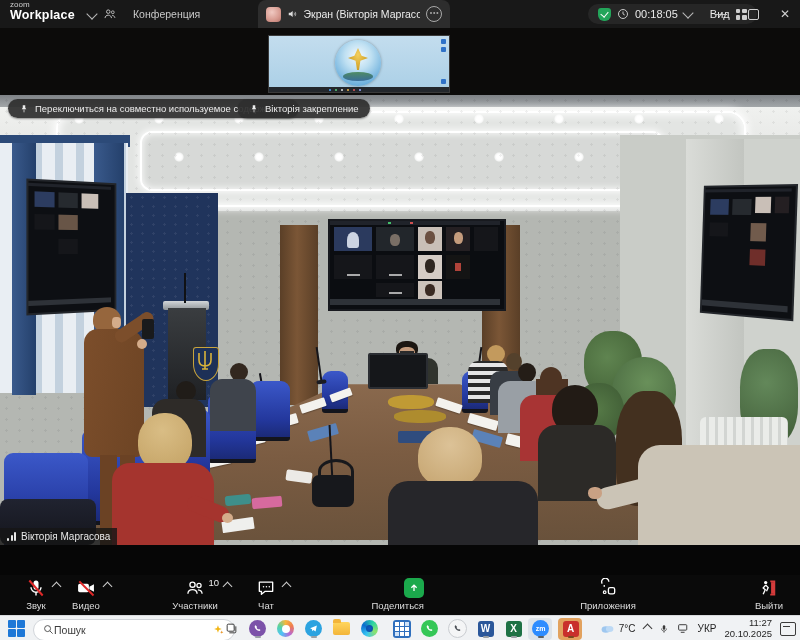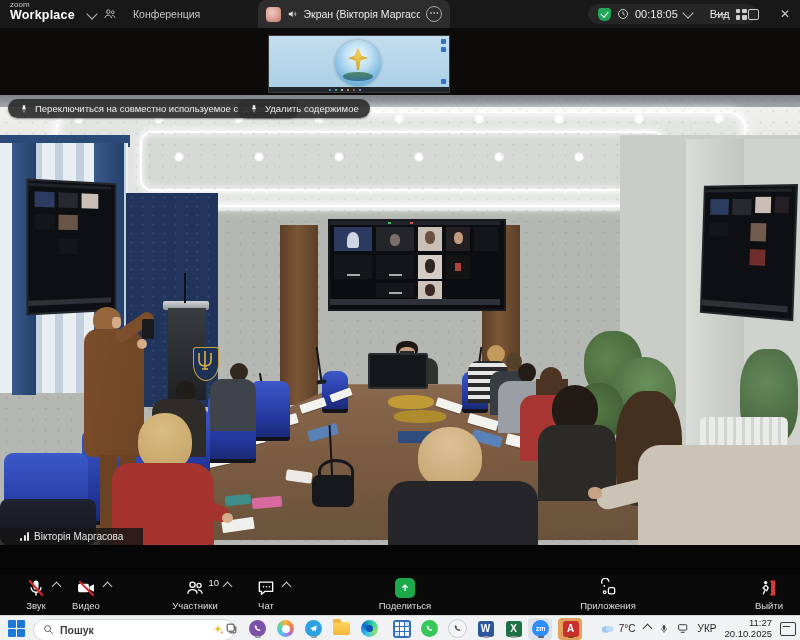--- a/index.html
+++ b/index.html
@@ -51,40 +51,40 @@
   .chair{background:linear-gradient(#3b58c9,#23379c 70%,#1b2a77);border-radius:9px 9px 3px 3px;border-bottom:4px solid #14151c;}
   .paper{background:#f3f2ee;border-radius:1px;box-shadow:0 1px 1px rgba(0,0,0,.25);}
   .mic{width:2px;background:#15151a;}
   .mic::after{content:"";position:absolute;left:-4px;bottom:-3px;width:10px;height:4px;background:#1b1c22;border-radius:2px;}
   .dot{border-radius:50%;background:radial-gradient(circle,#ffffff 0 35%,rgba(255,255,255,.75) 55%,rgba(255,255,255,0) 75%);}
   .tile-dash{position:absolute;left:50%;bottom:3px;width:13px;height:2px;margin-left:-6px;background:#cfcfcf;opacity:.8;}
   
   .pill{height:19px;background:rgba(46,46,46,.93);border-radius:11px;display:flex;align-items:center;gap:6px;
         padding:0 11px;color:#ececec;font-size:9.5px;white-space:nowrap;z-index:30;box-shadow:0 1px 2px rgba(0,0,0,.4);}
   #nameplate{left:0;bottom:0;height:17px;background:rgba(22,22,22,.82);display:flex;align-items:center;gap:5px;
-             padding:0 20px;color:#e8e8e8;font-size:10px;z-index:30;}
+             padding:0 7px;color:#e8e8e8;font-size:10px;z-index:30;}
   #sigbars{display:flex;align-items:flex-end;gap:1.5px;height:9px;}
   #sigbars i{width:2px;background:#e8e8e8;border-radius:1px;}
   
   #gap{left:0;top:545px;width:800px;height:30px;background:#060606;}
   
   #toolbar{left:0;top:575px;width:800px;height:40px;background:#0a0a0a;z-index:50;}
   .titem{position:absolute;top:2px;display:flex;flex-direction:column;align-items:center;color:#dedede;font-size:9.5px;gap:2px;}
   .titem .ic{height:21px;display:flex;align-items:center;justify-content:center;position:relative;}
   .titem .cv{position:absolute;right:-14px;top:6px;}
   .badge{position:absolute;right:-14px;top:0;font-size:9.5px;color:#efefef;text-align:center;}
   #share-ic{width:20px;height:20px;background:#1ba94c;border-radius:5px;display:flex;align-items:center;justify-content:center;}
   
   #taskbar{left:0;top:615px;width:800px;height:25px;background:#f0f2f4;border-top:1px solid #d8dadd;z-index:50;}
   .tk{position:absolute;top:3px;width:19px;height:19px;display:flex;align-items:center;justify-content:center;}
   .tkcell{position:absolute;top:1.5px;width:24px;height:22px;border-radius:4px;}
   #start-ic{display:grid;grid-template-columns:8px 8px;grid-template-rows:8px 8px;gap:1.5px;}
   #start-ic i{background:#1e78d7;border-radius:1px;}
   #search{left:33px;top:2.5px;width:182px;height:20px;background:#fff;border:1px solid #d0d4d9;border-radius:11px;
-          display:flex;align-items:center;gap:6px;padding:0 9px;font-size:10.5px;color:#3c3c3c;font-weight:bold;}
+          display:flex;align-items:center;padding:0 9px;font-size:10.5px;color:#3c3c3c;}
   .circle-ic{border-radius:50%;display:flex;align-items:center;justify-content:center;}
   .underline{position:absolute;bottom:0px;left:50%;margin-left:-3px;width:6px;height:2px;border-radius:1px;background:#9aa0a6;}
   #tray{position:absolute;right:4px;top:0;height:25px;display:flex;align-items:center;gap:8px;color:#1f1f1f;font-size:10px;}
   #clockblk{text-align:right;font-size:9.5px;line-height:1.15;color:#1f1f1f;}
   #notif{width:14px;height:12px;border:1.3px solid #3a3a3a;border-radius:2px;position:relative;}
   #notif::after{content:"";position:absolute;left:2px;top:3px;width:7px;height:1.3px;background:#3a3a3a;}
   svg{display:block;}
 </style>
 </head>
 <body>
@@ -369,21 +369,21 @@
       <path d="M9 3h6v6l2.5 3.5h-11L9 9z" fill="#ececec"></path>
         <line x1="12" y1="13" x2="12" y2="20" stroke="#ececec" stroke-width="1.8"></line>
     </svg>
     <span>Переключиться на совместно используемое содержимое</span>
   </div>
   <div class="abs pill" style="left:238px;top:4px;">
     <svg width="10" height="12" viewBox="0 0 24 24">
       <path d="M9 3h6v6l2.5 3.5h-11L9 9z" fill="#ececec"></path>
         <line x1="12" y1="13" x2="12" y2="20" stroke="#ececec" stroke-width="1.8"></line>
     </svg>
-    <span>Удалить содержимое</span>
+    <span>Вікторія закрепление</span>
   </div>
 
   <div id="nameplate" class="abs">
     <span id="sigbars">
       <i style="height:3px;"></i>
         <i style="height:6px;"></i>
         <i style="height:9px;"></i>
     </span>
     <span>Вікторія Маргасова</span>
   </div>
@@ -438,21 +438,21 @@
         <circle cx="9" cy="10.5" r=".9" fill="#fff"></circle>
           <circle cx="12.5" cy="10.5" r=".9" fill="#fff"></circle>
           <circle cx="16" cy="10.5" r=".9" fill="#fff"></circle>
       </svg>
       <span class="cv caret-up"></span>
     </span>
     <span>Чат</span>
   </div>
 
 
-  <div class="titem" style="left:376px;width:58px;">
+  <div class="titem" style="left:366px;width:58px;align-items:flex-end;">
     <span class="ic">
         <span id="share-ic">
       <svg width="14" height="14" viewBox="0 0 24 24">
             <path d="M12 17V7M7.5 11.5L12 7l4.5 4.5" fill="none" stroke="#fff" stroke-width="2.2"></path>
           </svg>
     </span>
       </span>
     <span>Поделиться</span>
   </div>
 

